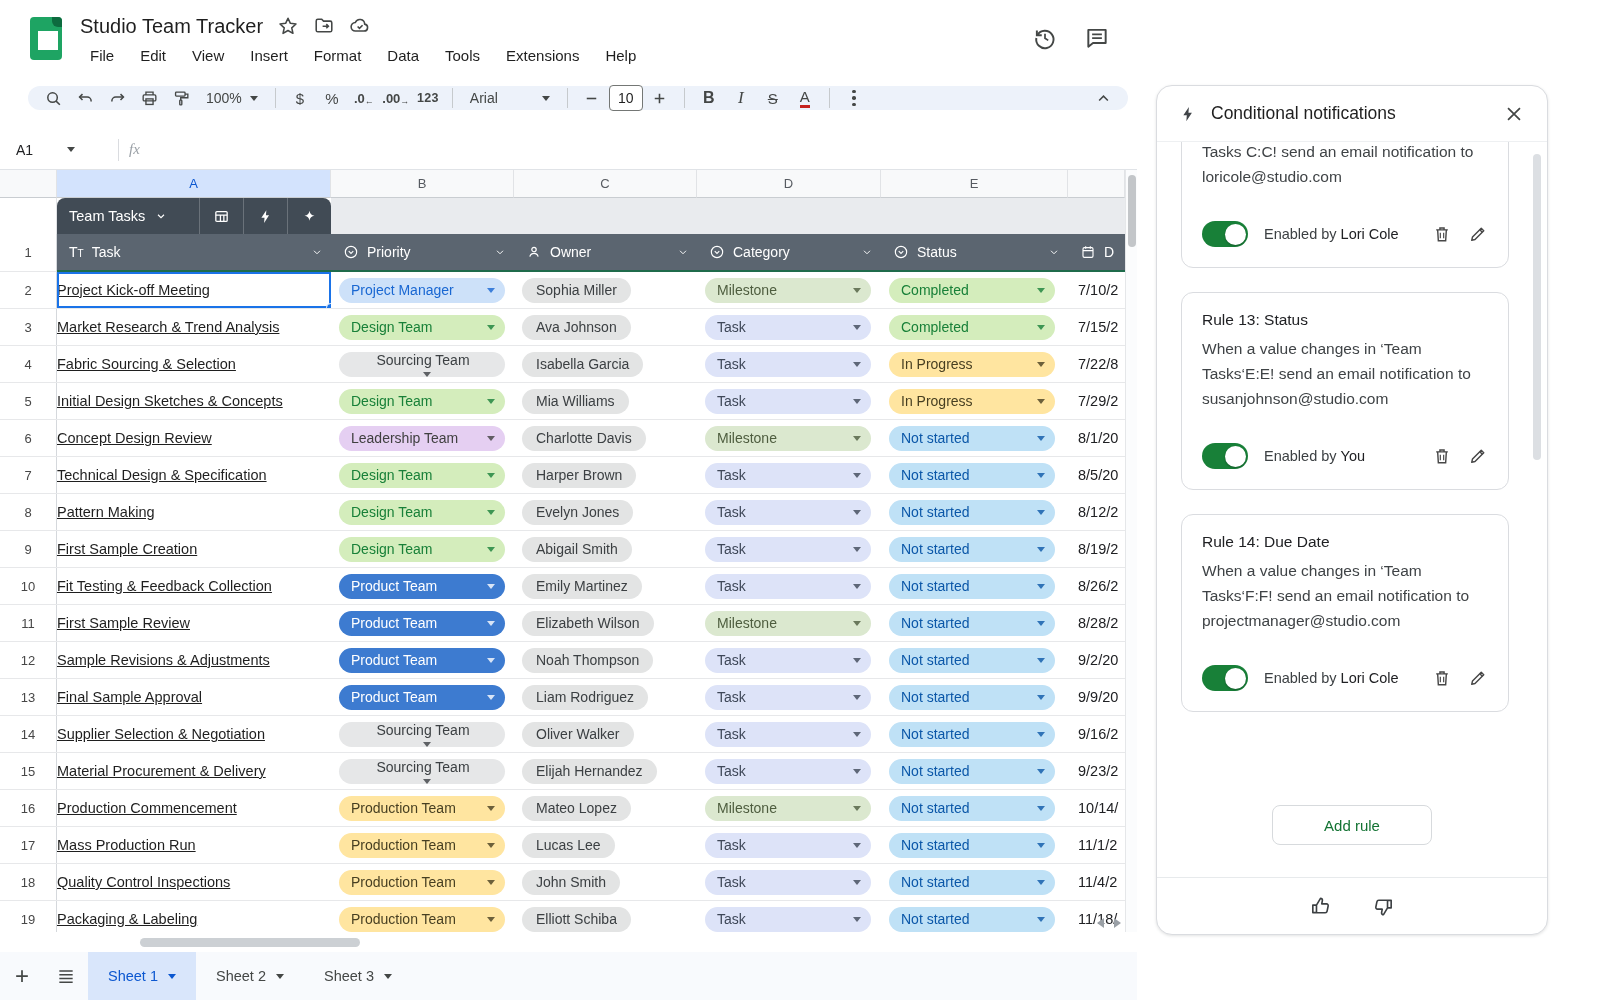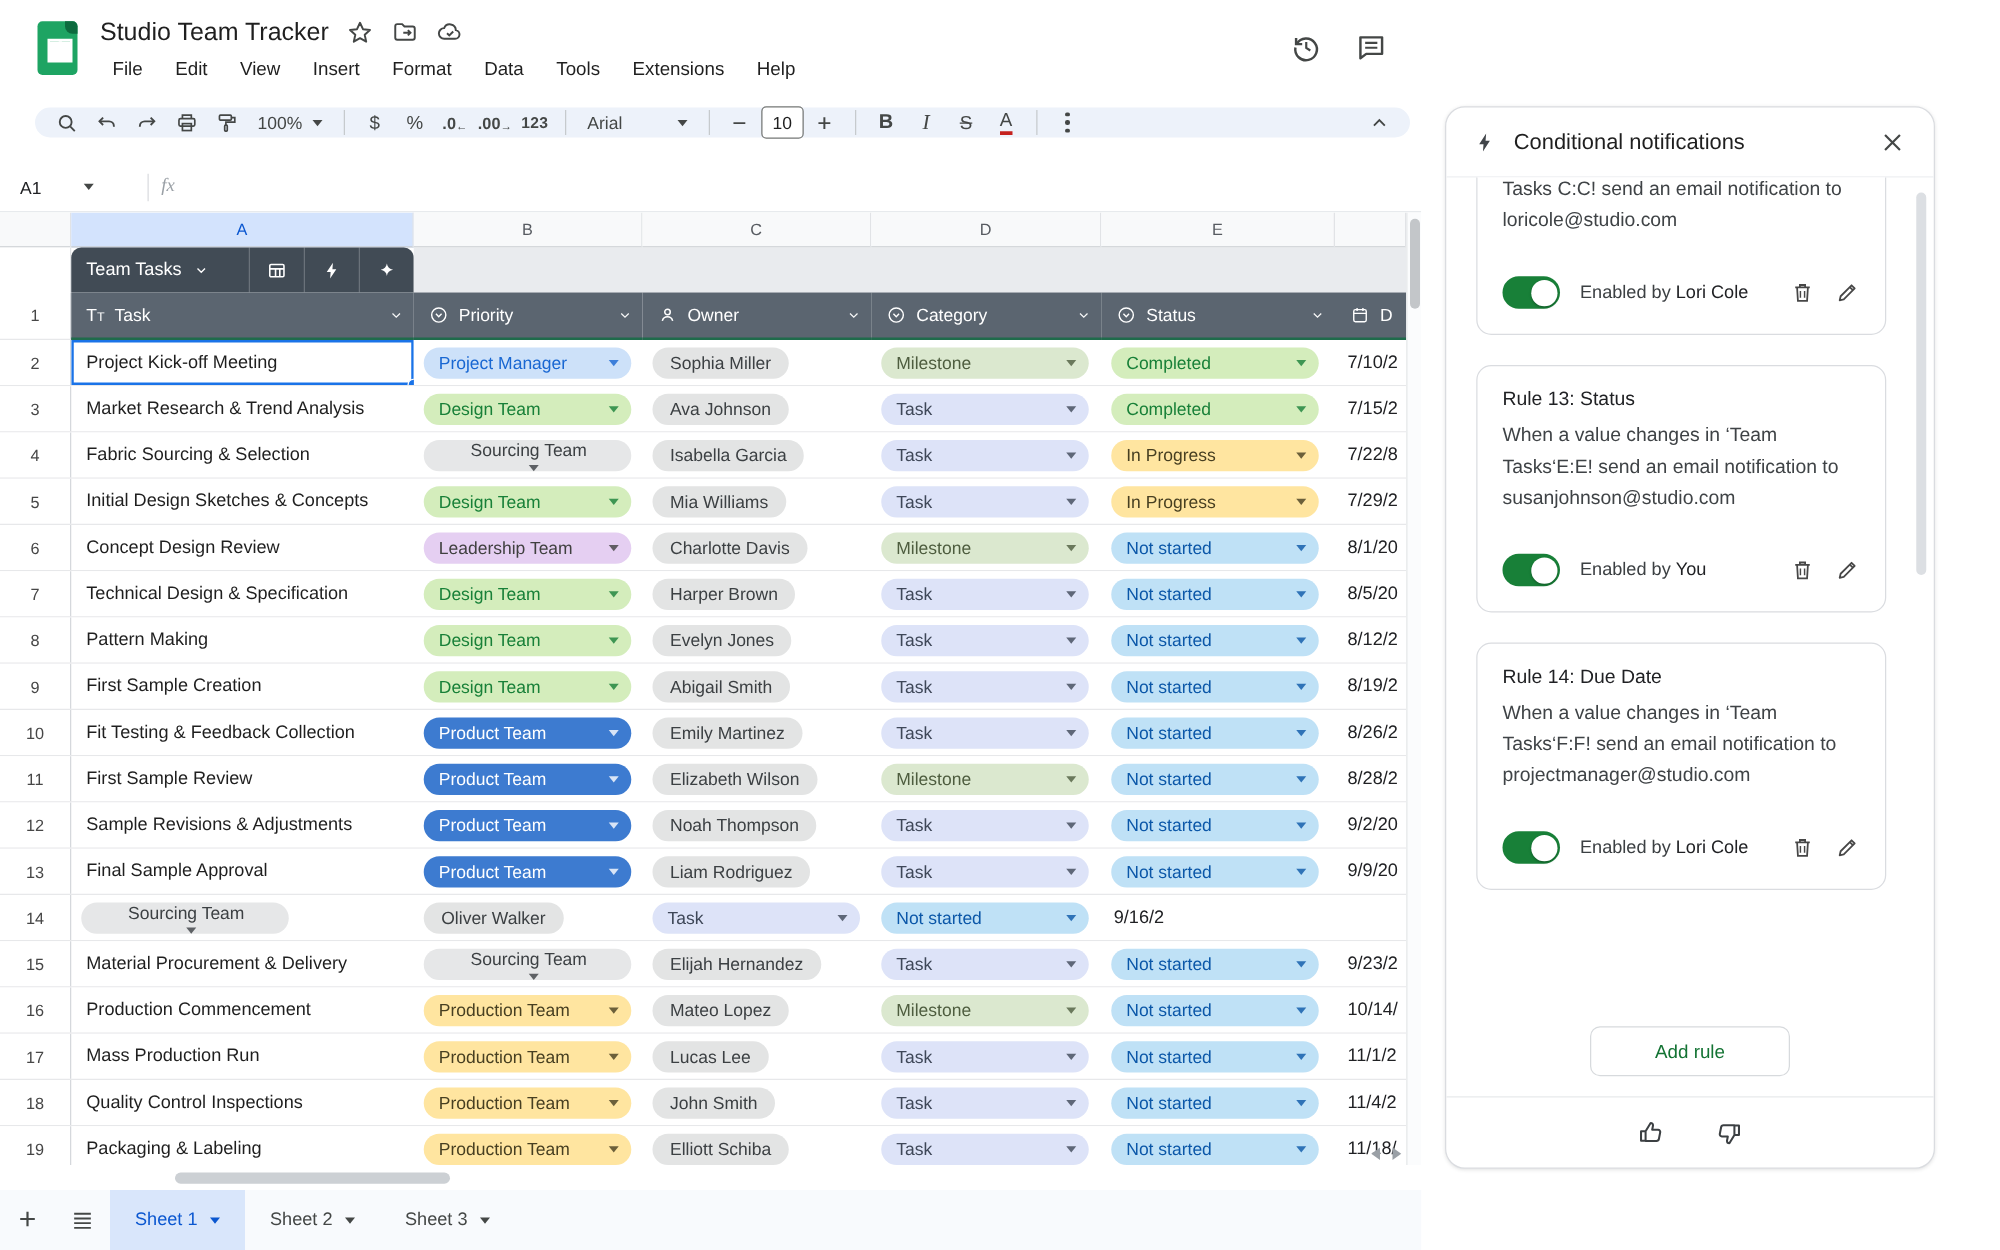--- a/index.html
+++ b/index.html
@@ -94,21 +94,21 @@
   .thead .rn1 { background:#fff; border-right:1px solid #d5d8dc; border-bottom:1px solid #e7e8ea;
     display:flex; align-items:center; justify-content:center; font-size:13px; color:#474747; }
   .hchev { margin-left:auto; opacity:.95; }
   .tt-ico { color:#fff; font-size:14px; font-weight:500; }
   .tt-ico small { font-size:10px; }
   .rows { position:absolute; left:0; top:102px; right:12px; bottom:0; overflow:hidden; }
   .trow { height:37px; border-bottom:1px solid #e7e8ea; background:#fff; }
   .trow .rownum { border-right:1px solid #d5d8dc; display:flex; align-items:center; justify-content:center;
     font-size:13px; color:#474747; }
   .cell { display:flex; align-items:center; position:relative; overflow:hidden; }
-  .cell-task { padding-left:12px; font-size:14.5px; color:#1f1f1f; white-space:nowrap; }
+  .cell-task { font-size:14.5px; color:#1f1f1f; white-space:nowrap;text-decoration:underline; }
   .cell-task.sel::after { content:''; position:absolute; inset:0; border:2px solid var(--sel,#1a73e8); pointer-events:none; }
   .fill-handle { position:absolute; right:-4px; bottom:-4px; width:9px; height:9px; border-radius:50%;
     background:var(--sel,#1a73e8); border:1.5px solid #fff; z-index:2; }
   .cell-date { padding-left:10px; font-size:14.5px; color:#202124; white-space:nowrap; }
   .chip { height:25px; border-radius:13px; display:flex; align-items:center; justify-content:space-between;
     padding:0 10px 0 12px; font-size:14px; margin-left:8px; white-space:nowrap; }
   .chip-fixed { width:166px; }
   .chip .caret { width:0; height:0; border-left:4px solid transparent; border-right:4px solid transparent;
     border-top:5px solid currentColor; opacity:.8; margin-left:8px; }
   .c-green { background:#d4edbc; color:#188038; }
@@ -156,21 +156,21 @@
   .rule-card.clipped { margin-top:-30px; }
   .rule-title { font-size:15.5px; font-weight:500; color:#202124; margin-bottom:7px; }
   .rule-body { font-size:15.5px; color:#3f4346; line-height:25px; }
   .rule-foot { display:flex; align-items:center; margin-top:32px; gap:16px; }
   .tgl { width:46px; height:26px; border-radius:13px; background:var(--toggle,#188038); position:relative; flex:0 0 46px; }
   .tgl::after { content:''; position:absolute; right:2.5px; top:2.5px; width:21px; height:21px;
     background:#fff; border-radius:50%; box-shadow:0 1px 2px rgba(0,0,0,.3); }
   .en-label { flex:1; font-size:14.5px; color:#3c4043; }
   .en-label b { font-weight:500; color:#202124; }
   .card-ico { width:20px; height:20px; color:#474747; }
-  .p-addrule { flex:0 0 72px; display:flex; align-items:center; justify-content:center; }
+  .p-addrule { flex:0 0 72px; display:flex; align-items:flex-start; justify-content:center; }
   .addrule-btn { width:160px; height:40px; background:#fff; border:1px solid #d7dadd; border-radius:8px;
     color:var(--addrule,#137333); font-size:15px; font-weight:500; display:flex; align-items:center; justify-content:center; }
   .p-foot { flex:0 0 57px; border-top:1px solid #e7eaec; display:flex; align-items:center; justify-content:center; gap:40px; }
   .thumb-ico { width:23px; height:23px; color:#3c4043; }
 </style>
 </head>
 <body>
 
 <div class="topbar">
   <div class="logo"></div>
@@ -800,20 +800,23 @@
     <div class="cell">
           <span class="chip chip-fixed c-notstarted">
             <span>Not started</span>
             <span class="caret"></span>
           </span>
         </div>
     <div class="cell cell-date">9/9/20</div>
   </div>
   <div class="trow gridcols">
     <div class="rownum">14</div>
+    <div class="cell cell-task">
+      <span>Supplier Selection &amp; Negotiation</span>
+    </div>
     <div class="cell">
           <span class="chip chip-fixed c-gray">
             <span>Sourcing Team</span>
             <span class="caret"></span>
           </span>
         </div>
     <div class="cell">
       <span class="chip c-owner">
             <span>Oliver Walker</span>
           </span>

